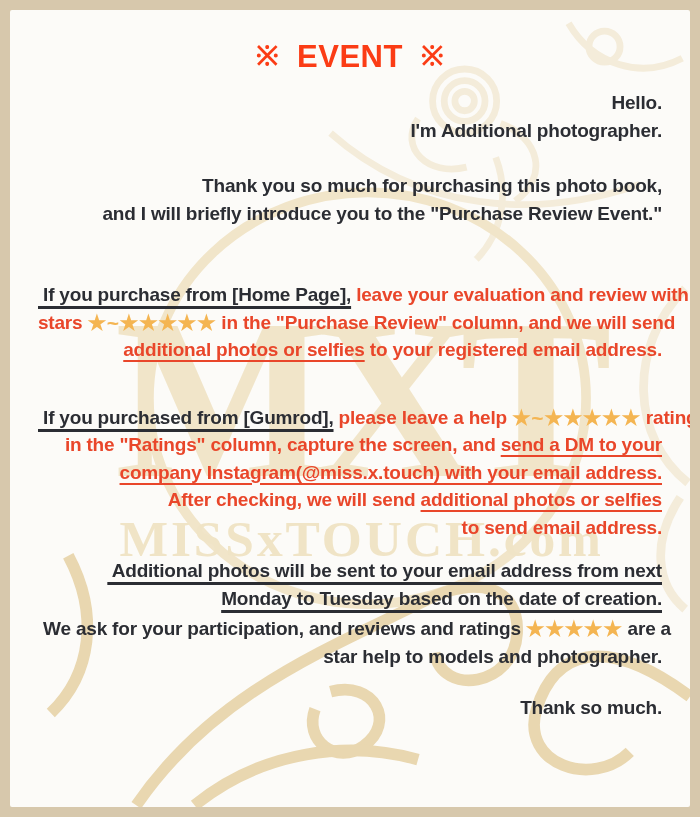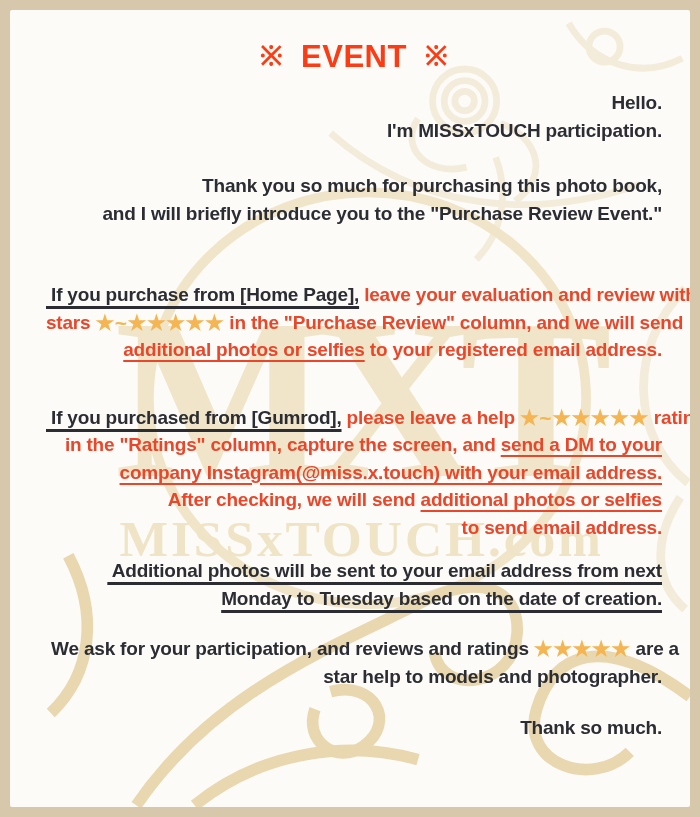--- a/index.html
+++ b/index.html
@@ -5,39 +5,39 @@
   :root{
     --border:#d7c8ac; --card:#fcfbf8; --dark:#2b2d33; --orange:#e9462a;
     --title:#fb3c15; --gold:#f4b552; --wm_light:#f4ecda; --wm_mid:#f1e5c9; --wm_dark:#e9d7b0;
   }
   *{box-sizing:border-box; margin:0; padding:0;}
   html,body{width:700px; height:817px; overflow:hidden;}
   body{background:var(--border); font-family:"Liberation Sans", sans-serif; font-weight:700;}
   .frame{position:relative; width:700px; height:817px; background:var(--border);}
   .card{position:absolute; inset:10px; background:var(--card); border-radius:2px; overflow:hidden;}
   svg.wm{position:absolute; left:0; top:0; width:100%; height:100%; pointer-events:none;}
-  .content{position:relative; z-index:2; padding:26px 28px 0 36px;}
+  .content{position:relative; z-index:2; padding:26px 28px 0 28px;}
   h1.title{text-align:center; color:var(--title); font-size:31px; line-height:40px; letter-spacing:.5px;}
   h1.title .mark{font-size:27px; vertical-align:2px;}
   h1.title .mark.left{margin-right:18px;}
   h1.title .mark.right{margin-left:18px;}
   #paragraphs{margin-top:12px;text-align:right;}
   .para{margin:0;}
   .line{white-space:pre; font-size:19px; line-height:27.5px; letter-spacing:-.2px;}
   .run.dark{color:var(--dark);}
   .run.dark-u{color:var(--dark); text-decoration:underline; text-decoration-thickness:2.5px; text-underline-offset:5px;}
   .run.orange{color:var(--orange);}
   .run.orange-u{color:var(--orange); text-decoration:underline; text-decoration-thickness:2px; text-underline-offset:4px;}
   .run.stars{color:var(--gold); font-size:21px; letter-spacing:.5px; vertical-align:-1px;}
   [data-name="paragraph-greeting"]{margin-top:0;}
   [data-name="paragraph-thanks-intro"]{margin-top:28px;}
   [data-name="paragraph-homepage"]{margin-top:54px;}
   [data-name="paragraph-gumroad"]{margin-top:40px;}
   [data-name="paragraph-delivery"]{margin-top:16px;}
-  [data-name="paragraph-participation"]{margin-top:23px;}
+  [data-name="paragraph-participation"]{margin-top:3px;}
   [data-name="paragraph-closing"]{margin-top:24px;}
 </style>
 </head>
 <body>
 
 <div class="frame" data-name="outer-border">
   <div class="card" data-name="event-card">
 
     <svg class="wm" viewBox="0 0 700 817" data-name="watermark" aria-hidden="true">
 
@@ -71,21 +71,21 @@
       </g>
     </svg>
 
     <div class="content" data-name="event-content">
       <h1 class="title" data-name="page-title">
         <span class="mark left" data-name="reference-mark-left-icon">※</span><span data-name="event-title-text">EVENT</span><span class="mark right" data-name="reference-mark-right-icon">※</span>
       </h1>
       <div id="paragraphs" data-name="paragraph-list">
           <div class="para" data-name="paragraph-greeting">
             <div class="line" data-name="text-line"><span class="run dark" data-name="text-run"> Hello.</span></div>
-            <div class="line" data-name="text-line"><span class="run dark" data-name="text-run">I'm MISSxTOUCH participation.</span></div>
+            <div class="line" data-name="text-line"><span class="run dark" data-name="text-run">I'm Additional photographer.</span></div>
           </div>
           <div class="para" data-name="paragraph-thanks-intro">
             <div class="line" data-name="text-line"><span class="run dark" data-name="text-run"> Thank you so much for purchasing this photo book,</span></div>
             <div class="line" data-name="text-line"><span class="run dark" data-name="text-run">and I will briefly introduce you to the "Purchase Review Event."</span></div>
           </div>
           <div class="para" data-name="paragraph-homepage">
             <div class="line" data-name="text-line"><span class="run dark-u" data-name="text-run"> If you purchase from [Home Page],</span><span class="run orange" data-name="text-run"> leave your evaluation and review with</span></div>
             <div class="line" data-name="text-line"><span class="run orange" data-name="text-run">stars </span><span class="run stars" data-name="star-rating-icons">★~★★★★★</span><span class="run orange" data-name="text-run"> in the "Purchase Review" column, and we will send</span></div>
             <div class="line" data-name="text-line"><span class="run orange-u" data-name="text-run">additional photos or selfies</span><span class="run orange" data-name="text-run"> to your registered email address.</span></div>
           </div>

